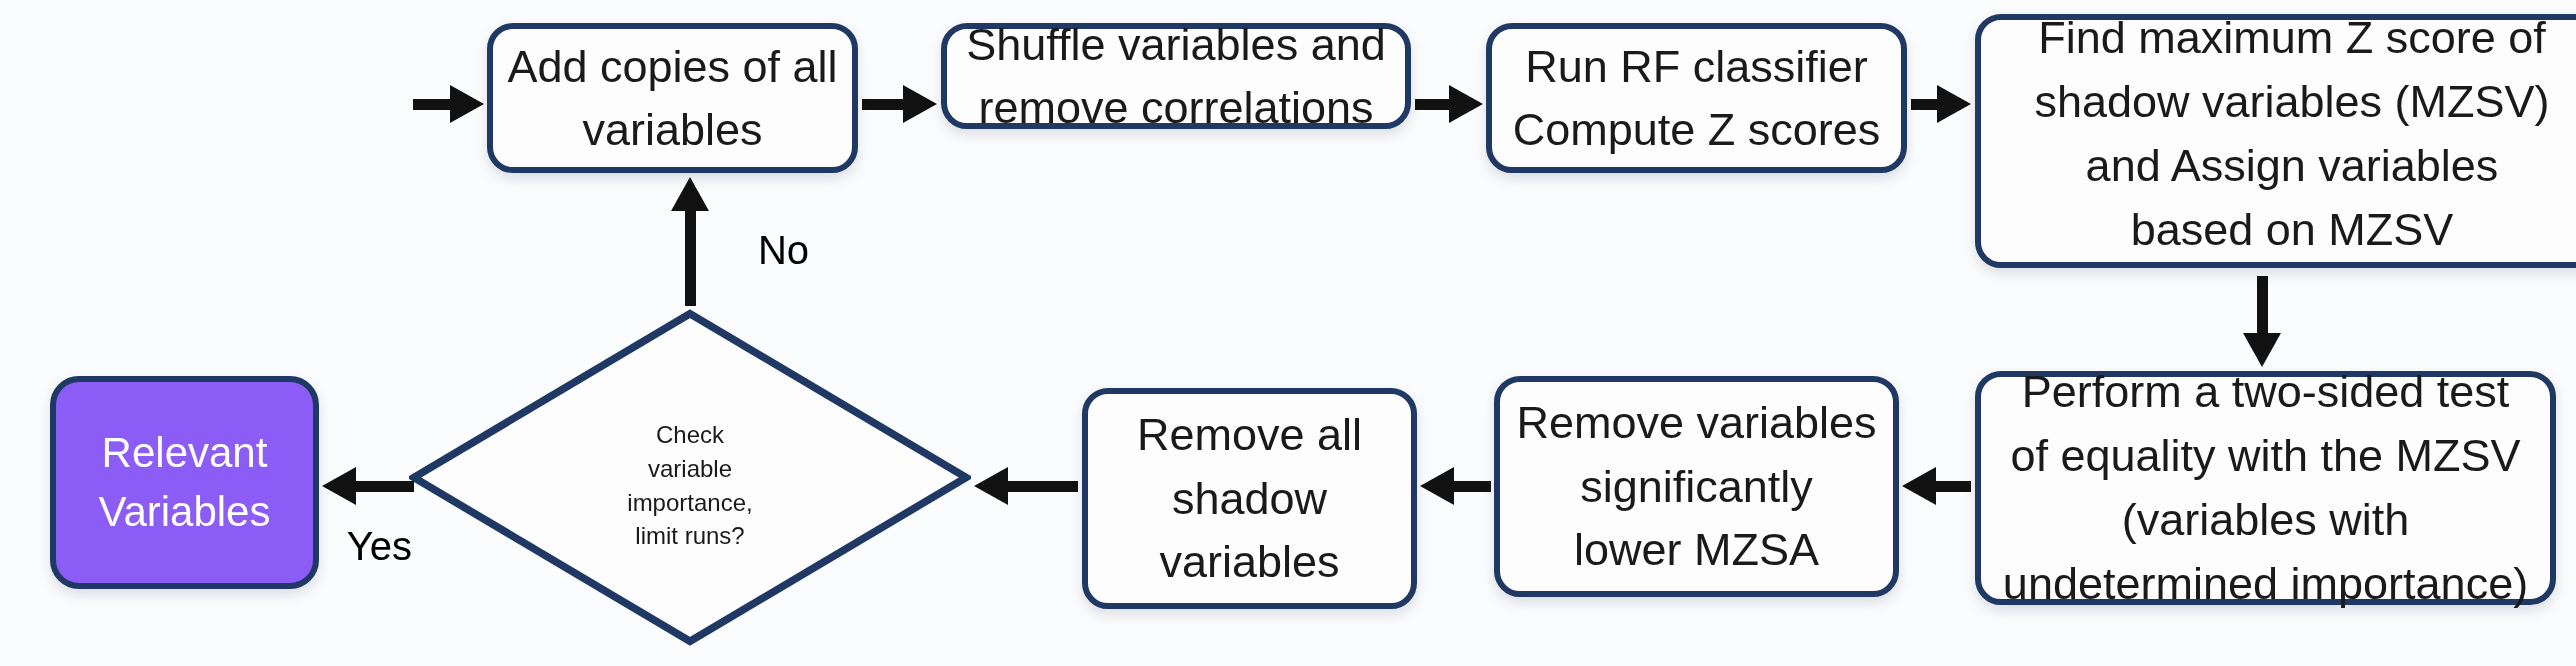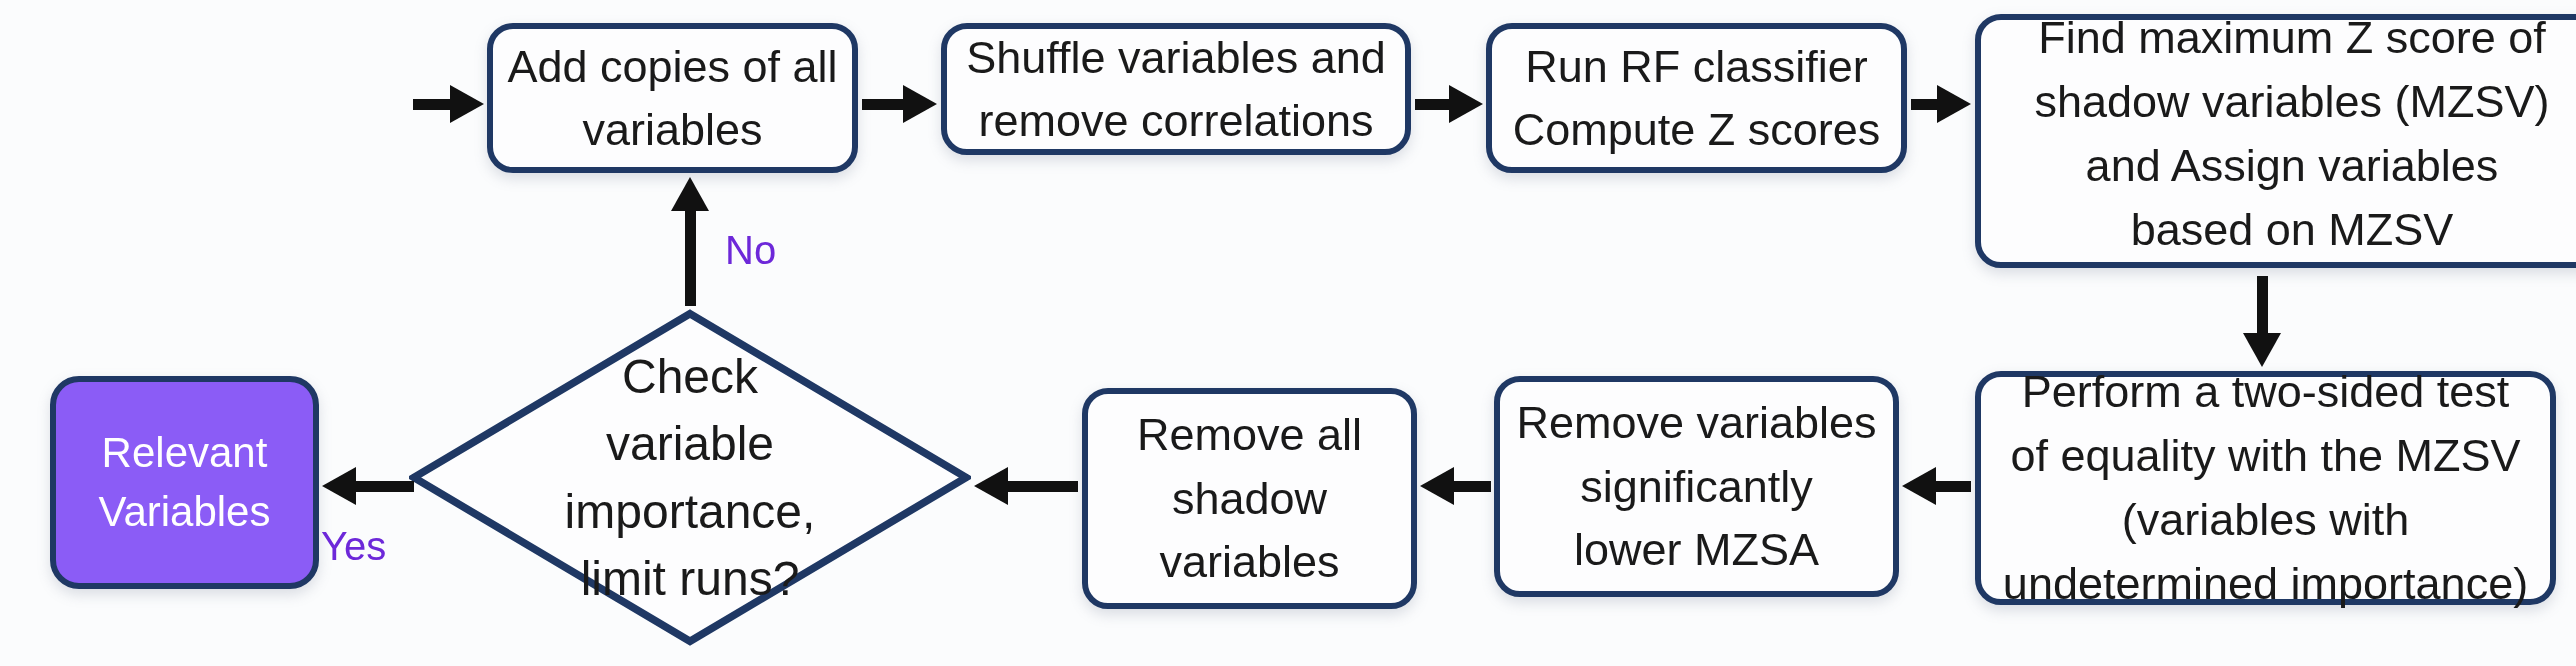--- a/index.html
+++ b/index.html
@@ -9,34 +9,34 @@
   
   .node{position:absolute;box-sizing:border-box;border:6.4px solid #1f3864;border-radius:26px;
         background:#fdfdfe;display:flex;align-items:center;justify-content:center;text-align:center;
         box-shadow:0 5.8px 13px rgba(110,120,140,0.22);}
   .node-label{white-space:pre-line;color:#1a1a1a;font-size:45px;line-height:1.42;}
   .fill-box{border-radius:29px;}
   .fill-box .node-label{color:#ffffff;font-size:42px;line-height:1.4;}
 
   #n-input        {left:47px;  top:47px;  width:363px; height:113px;}
   #n-add-copies   {left:487px; top:23.4px;  width:371px; height:150px;}
-  #n-shuffle      {left:941px;top:23.4px;  width:470px; height:132px;}
+  #n-shuffle      {left:941px;top:23.4px;  width:470px; height:106px;}
   #n-run-rf       {left:1486px;top:23.4px;  width:421px; height:150px;}
   #n-find-max     {left:1975px;top:13.5px;  width:634px; height:254px;align-items:flex-end;}
   #n-perform      {left:1975px;top:371px; width:581px; height:234px;}
   #n-remove-lower {left:1494px;top:376px; width:405px; height:221px;}
   #n-remove-shadow{left:1082px;top:388px; width:335px; height:221px;}
   #n-relevant     {left:50px;  top:376px; width:269px; height:213px;}
 
   
   #n-decision{position:absolute;left:409px;top:309px;width:562px;height:337px;}
   #n-decision svg{position:absolute;left:0;top:0;}
-  #n-decision .node-label{position:absolute;left:0;top:0;width:100%;height:100%;
+  #n-decision .node-label{position:absolute;left:0;top:8px;width:100%;height:100%;
         display:flex;align-items:center;justify-content:center;text-align:center;
-        font-size:48px;line-height:1.4;}
+        font-size:24px;line-height:1.4;}
 
   
   .arrow{position:absolute;}
   .arrow .shaft{position:absolute;background:#111111;display:block;}
   .arrow .head{position:absolute;width:0;height:0;display:block;}
 
   .arrow.right .shaft{left:0;right:29px;top:50%;margin-top:-5.3px;height:10.5px;}
   .arrow.right .head{right:0;top:50%;margin-top:-19.3px;
         border-top:19.3px solid transparent;border-bottom:19.3px solid transparent;border-left:34px solid #111111;}
 
@@ -46,21 +46,21 @@
 
   .arrow.up .shaft{top:30px;bottom:0;left:50%;margin-left:-5.3px;width:10.5px;}
   .arrow.up .head{top:0;left:50%;margin-left:-19.3px;
         border-left:19.3px solid transparent;border-right:19.3px solid transparent;border-bottom:34px solid #111111;}
 
   .arrow.down .shaft{top:0;bottom:30px;left:50%;margin-left:-5.3px;width:10.5px;}
   .arrow.down .head{bottom:0;left:50%;margin-left:-19.3px;
         border-left:19.3px solid transparent;border-right:19.3px solid transparent;border-top:34px solid #111111;}
 
   
-  .edge-label{position:absolute;color:#6d28d9;font-size:40px;width:117px;}
+  .edge-label{position:absolute;color:#000000;font-size:40px;text-align:center;width:117px;}
   #lbl-no {left:725px;top:228px;}
   #lbl-yes{left:321px; top:524px;}
 </style>
 </head>
 <body>
 
 <div id="canvas">
 
 
   <div class="node" id="n-add-copies">

